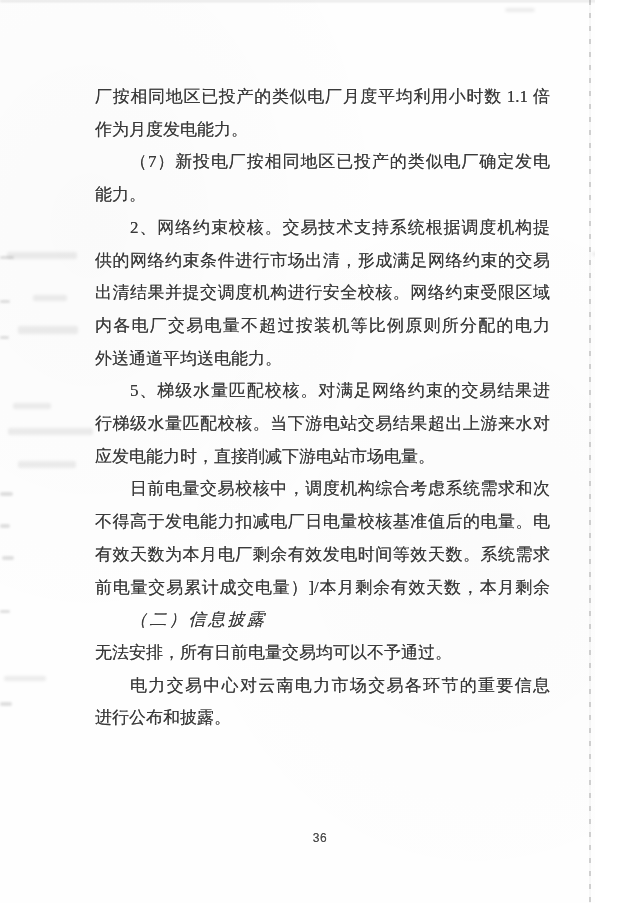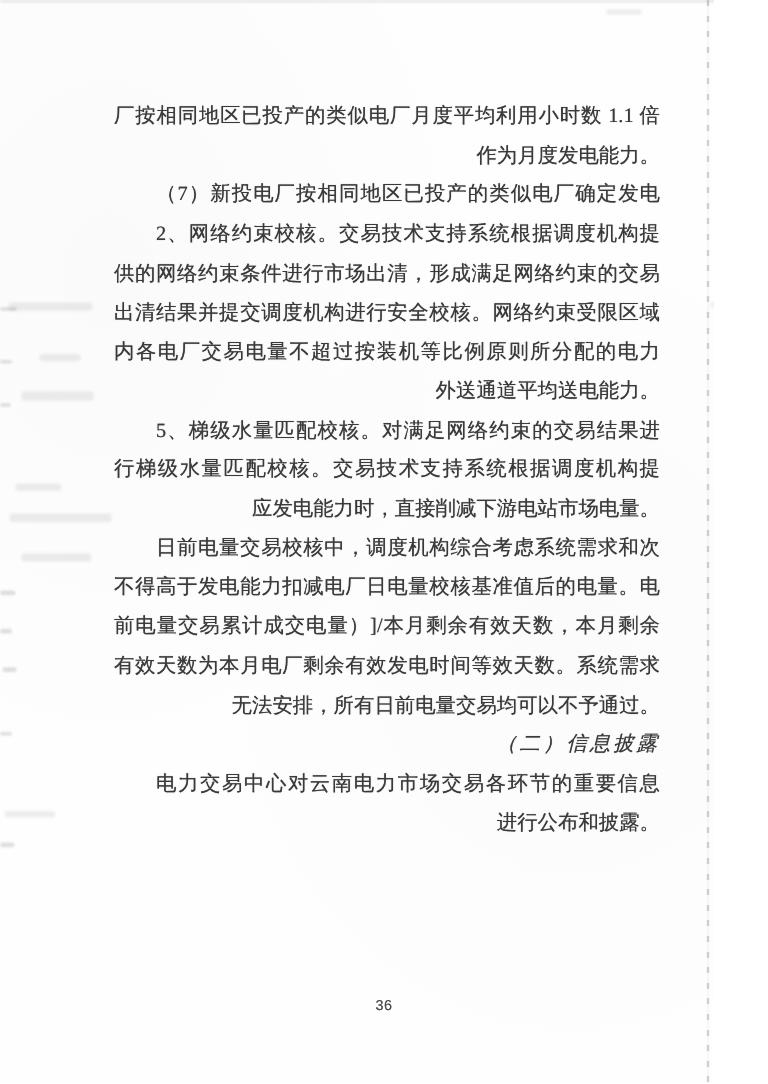--- a/index.html
+++ b/index.html
@@ -21,21 +21,21 @@
   .textblock {
     position: absolute;
     left: 95px;
     top: 81px;
     width: 455px;
     color: var(--text-color, #3a3a3a);
     font-size: 17px;
     line-height: 32.7px;
     text-shadow: 0 0 0.6px rgba(70,70,70,0.85);
   }
-  .ln { width: 455px; text-align: right; }
+  .ln { width: 455px; }
   .jst { text-align: justify; text-align-last: justify; }
   .ind { text-indent: 35px; }
   .kai { font-style: italic; letter-spacing: 2.5px; }
   .footer {
     position: absolute;
     top: 831px;
     left: 0;
     width: 640px;
     text-align: center;
     font-family: "Liberation Sans", "DejaVu Sans", sans-serif;
@@ -79,34 +79,35 @@
 </style>
 </head>
 <body>
 
 <div class="page">
 
   <div class="textblock">
     <div class="ln jst">厂按相同地区已投产的类似电厂月度平均利用小时数 1.1 倍</div>
     <div class="ln">作为月度发电能力。</div>
     <div class="ln ind jst">（7）新投电厂按相同地区已投产的类似电厂确定发电</div>
+    <div class="ln">能力。</div>
     <div class="ln ind jst">2、网络约束校核。交易技术支持系统根据调度机构提</div>
     <div class="ln jst">供的网络约束条件进行市场出清，形成满足网络约束的交易</div>
     <div class="ln jst">出清结果并提交调度机构进行安全校核。网络约束受限区域</div>
     <div class="ln jst">内各电厂交易电量不超过按装机等比例原则所分配的电力</div>
     <div class="ln">外送通道平均送电能力。</div>
     <div class="ln ind jst">5、梯级水量匹配校核。对满足网络约束的交易结果进</div>
-    <div class="ln jst">行梯级水量匹配校核。交易技术支持系统根据调度机构提</div>
+    <div class="ln jst">行梯级水量匹配校核。当下游电站交易结果超出上游来水对</div>
     <div class="ln">应发电能力时，直接削减下游电站市场电量。</div>
     <div class="ln ind jst">日前电量交易校核中，调度机构综合考虑系统需求和次</div>
     <div class="ln jst">不得高于发电能力扣减电厂日电量校核基准值后的电量。电</div>
+    <div class="ln jst">有效天数为本月电厂剩余有效发电时间等效天数。系统需求</div>
     <div class="ln jst">前电量交易累计成交电量）]/本月剩余有效天数，本月剩余</div>
-    <div class="ln jst">有效天数为本月电厂剩余有效发电时间等效天数。系统需求</div>
+    <div class="ln ind kai">（二）信息披露</div>
     <div class="ln">无法安排，所有日前电量交易均可以不予通过。</div>
-    <div class="ln ind kai">（二）信息披露</div>
     <div class="ln ind jst">电力交易中心对云南电力市场交易各环节的重要信息</div>
     <div class="ln">进行公布和披露。</div>
   </div>
 
   <div class="footer">36</div>
 
   <div class="top-smear"></div>
   <div class="edge-line"></div>
 
   <div class="noise" style="left:7px;  top:252px; width:70px; height:7px;"></div>

